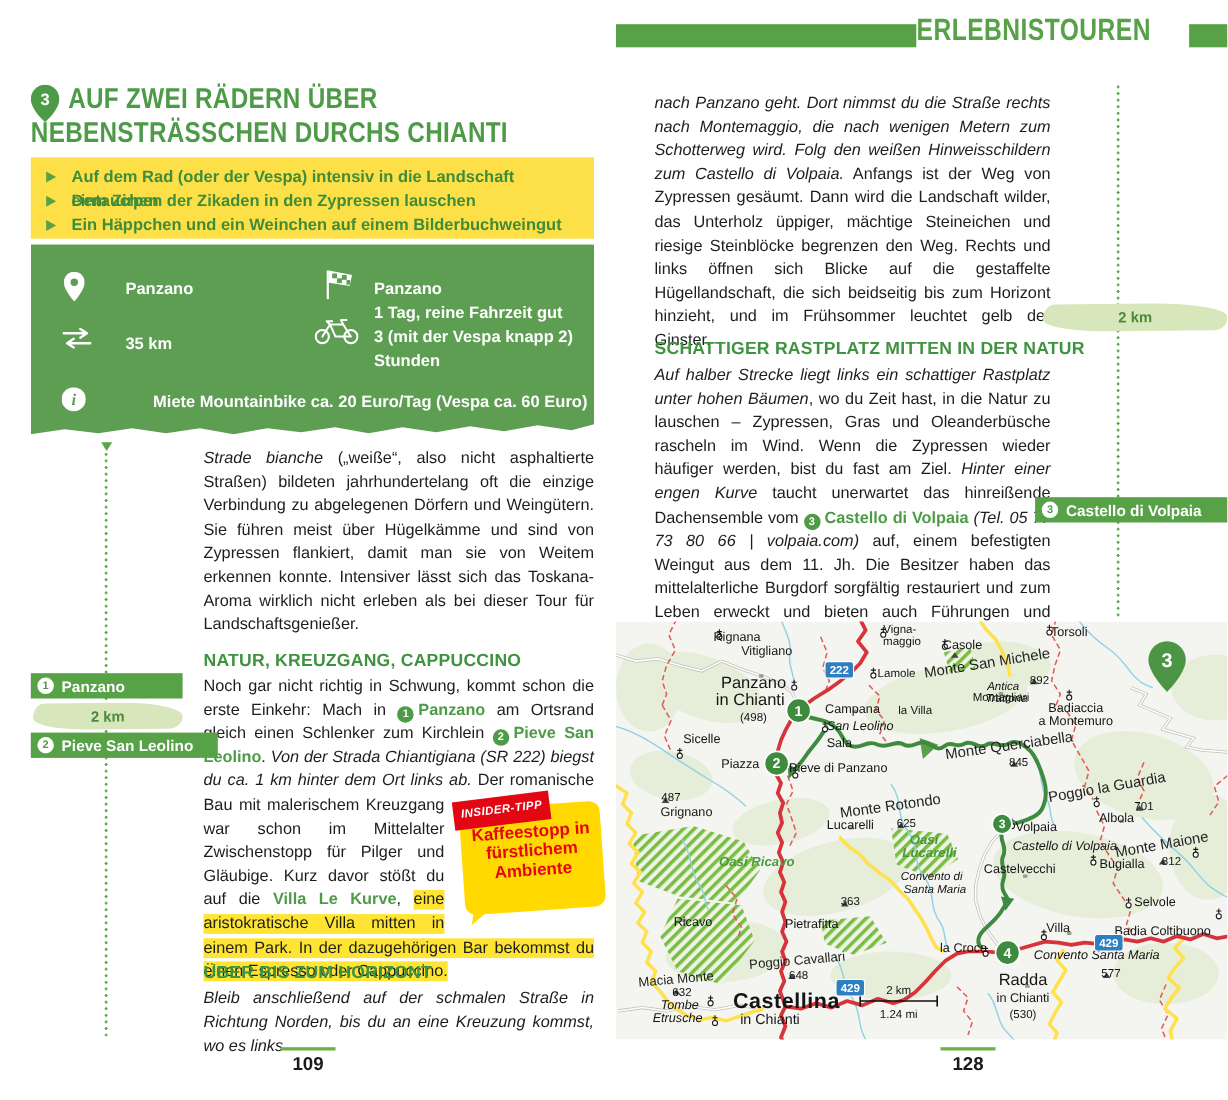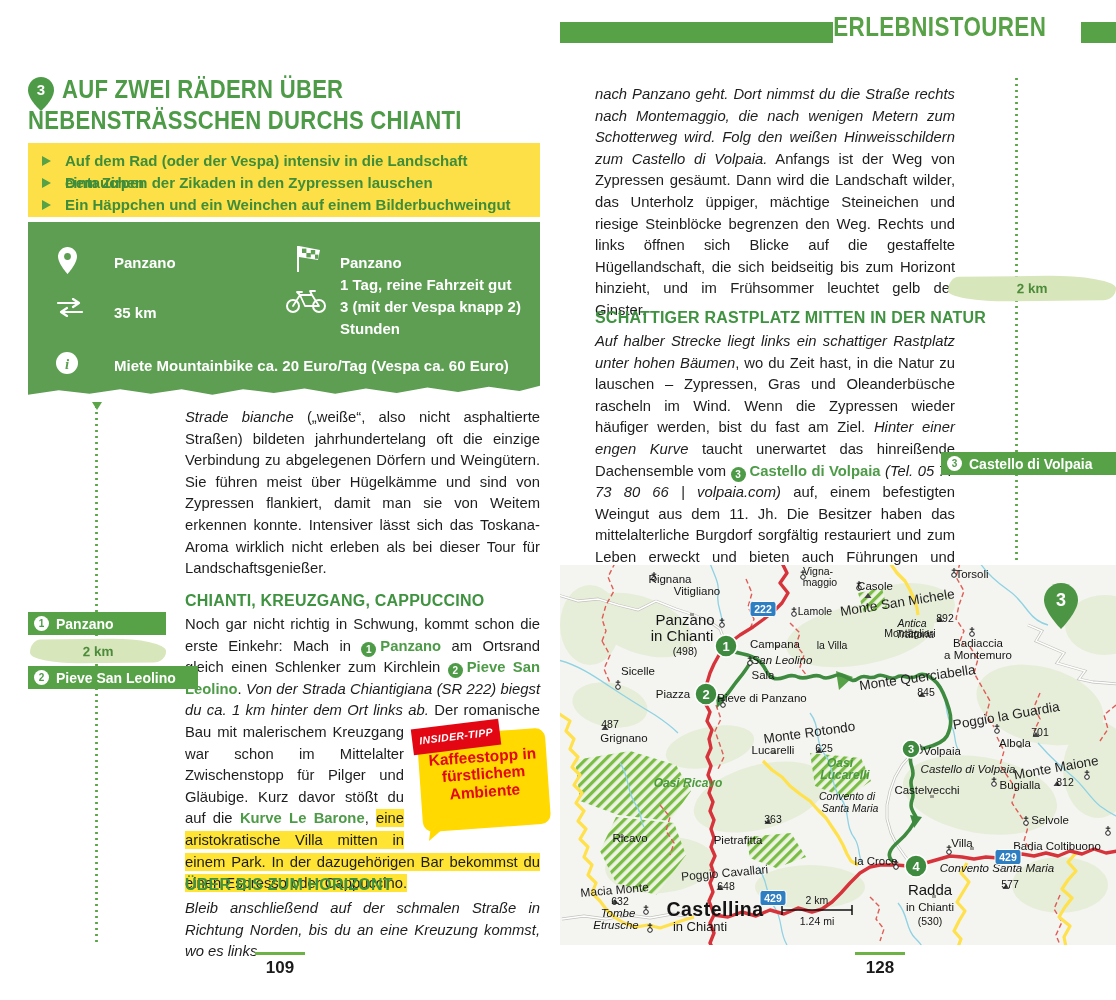--- a/index.html
+++ b/index.html
@@ -124,34 +124,34 @@
     <svg class="abs" style="left:258px;top:66px;" width="40" height="26" viewBox="0 0 40 26">
       <circle cx="7" cy="18" r="6" stroke="#fff" stroke-width="2" fill="none"></circle>
       <circle cx="33" cy="18" r="6" stroke="#fff" stroke-width="2" fill="none"></circle>
       <path d="M7,18 L14,7 L26,7 L33,18 L19,18 L14,7 M26,7 L24,3 L29,3 M14,7 L11,4 L16,4" stroke="#fff" stroke-width="1.8" fill="none" stroke-linecap="round" stroke-linejoin="round"></path>
     </svg>
     <div class="fact" style="left:312px;top:52px;width:182px;">1 Tag, reine Fahrzeit gut 3 (mit der Vespa knapp 2) Stunden</div>
     <svg class="abs" style="left:28px;top:130px;" width="22" height="22" viewBox="0 0 22 22">
       <circle cx="11" cy="11" r="11" fill="#fff"></circle>
       <text x="11" y="16.5" text-anchor="middle" font-size="15" font-weight="bold" font-style="italic" fill="#5d9e52" font-family="Liberation Serif, serif">i</text>
     </svg>
-    <div class="fact" style="left:86px;top:133px;width:420px;">Miete Mountainbike ca. 20 Euro/Tag (Vespa ca. 60 Euro)</div>
+    <div class="fact" style="left:86px;top:133px;width:420px;text-align:right;">Miete Mountainbike ca. 20 Euro/Tag (Vespa ca. 60 Euro)</div>
   </div>
 
   <div class="vdots" style="left:95px;top:404px;height:538px;"></div>
   <div class="vdots-arrow" style="left:91.5px;top:402px;"></div>
 
   <div class="abs body-text" style="left:185px;top:407px;width:355px;"><span class="it">Strade bianche</span><span class=""> („weiße“, also nicht asphaltierte Straßen) bildeten jahrhundertelang oft die einzige Verbindung zu abgelegenen Dörfern und Weingütern. Sie führen meist über Hügelkämme und sind von Zypressen flankiert, damit man sie von Weitem erkennen konnte. Intensiver lässt sich das Toskana-Aroma wirklich nicht erleben als bei dieser Tour für Landschaftsgenießer.</span></div>
 
-  <div class="abs sechead" style="left:185px;top:592px;">CHIANTI, KREUZGANG, CAPPUCCINO</div>
+  <div class="abs sechead" style="left:185px;top:592px;">NATUR, KREUZGANG, CAPPUCCINO</div>
   <div class="abs body-text" style="left:185px;top:614px;width:355px;"><span class="">Noch gar nicht richtig in Schwung, kommt schon die erste Einkehr: Mach in </span><span class="gnum">1</span><span class="gn">Panzano</span><span class=""> am Ortsrand gleich einen Schlenker zum Kirchlein </span><span class="gnum">2</span><span class="gn">Pieve San Leolino</span><span class="">. </span><span class="it">Von der Strada Chiantigiana (SR 222) biegst du ca. 1 km hinter dem Ort links ab.</span><div class="tipwrap">
         <div class="tipribbon">INSIDER-TIPP</div>
         <div class="tipbody">Kaffeestopp in fürstlichem Ambiente</div>
         <div class="tiptail"></div>
-      </div><span class=""> Der romanische Bau mit malerischem Kreuzgang war schon im Mittelalter Zwischenstopp für Pilger und Gläubige. Kurz davor stößt du auf die </span><span class="gn">Kurve Le Barone</span><span class="">, </span><span class="hl">eine aristokratische Villa mitten in einem Park. In der dazugehörigen Bar bekommst du einen Espresso oder Cappuccino.</span></div>
+      </div><span class=""> Der romanische Bau mit malerischem Kreuzgang war schon im Mittelalter Zwischenstopp für Pilger und Gläubige. Kurz davor stößt du auf die </span><span class="gn">Villa Le Kurve</span><span class="">, </span><span class="hl">eine aristokratische Villa mitten in einem Park. In der dazugehörigen Bar bekommst du einen Espresso oder Cappuccino.</span></div>
 
   <div class="mlabel" style="left:28px;top:612px;width:138px;">
     <span class="mnum">1</span>
     <span>Panzano</span>
   </div>
   <div class="mbrush" style="left:30px;top:639px;width:136px;height:24px;">
     <span>2 km</span>
   </div>
   <div class="mlabel" style="left:28px;top:666px;width:170px;">
     <span class="mnum">2</span>

